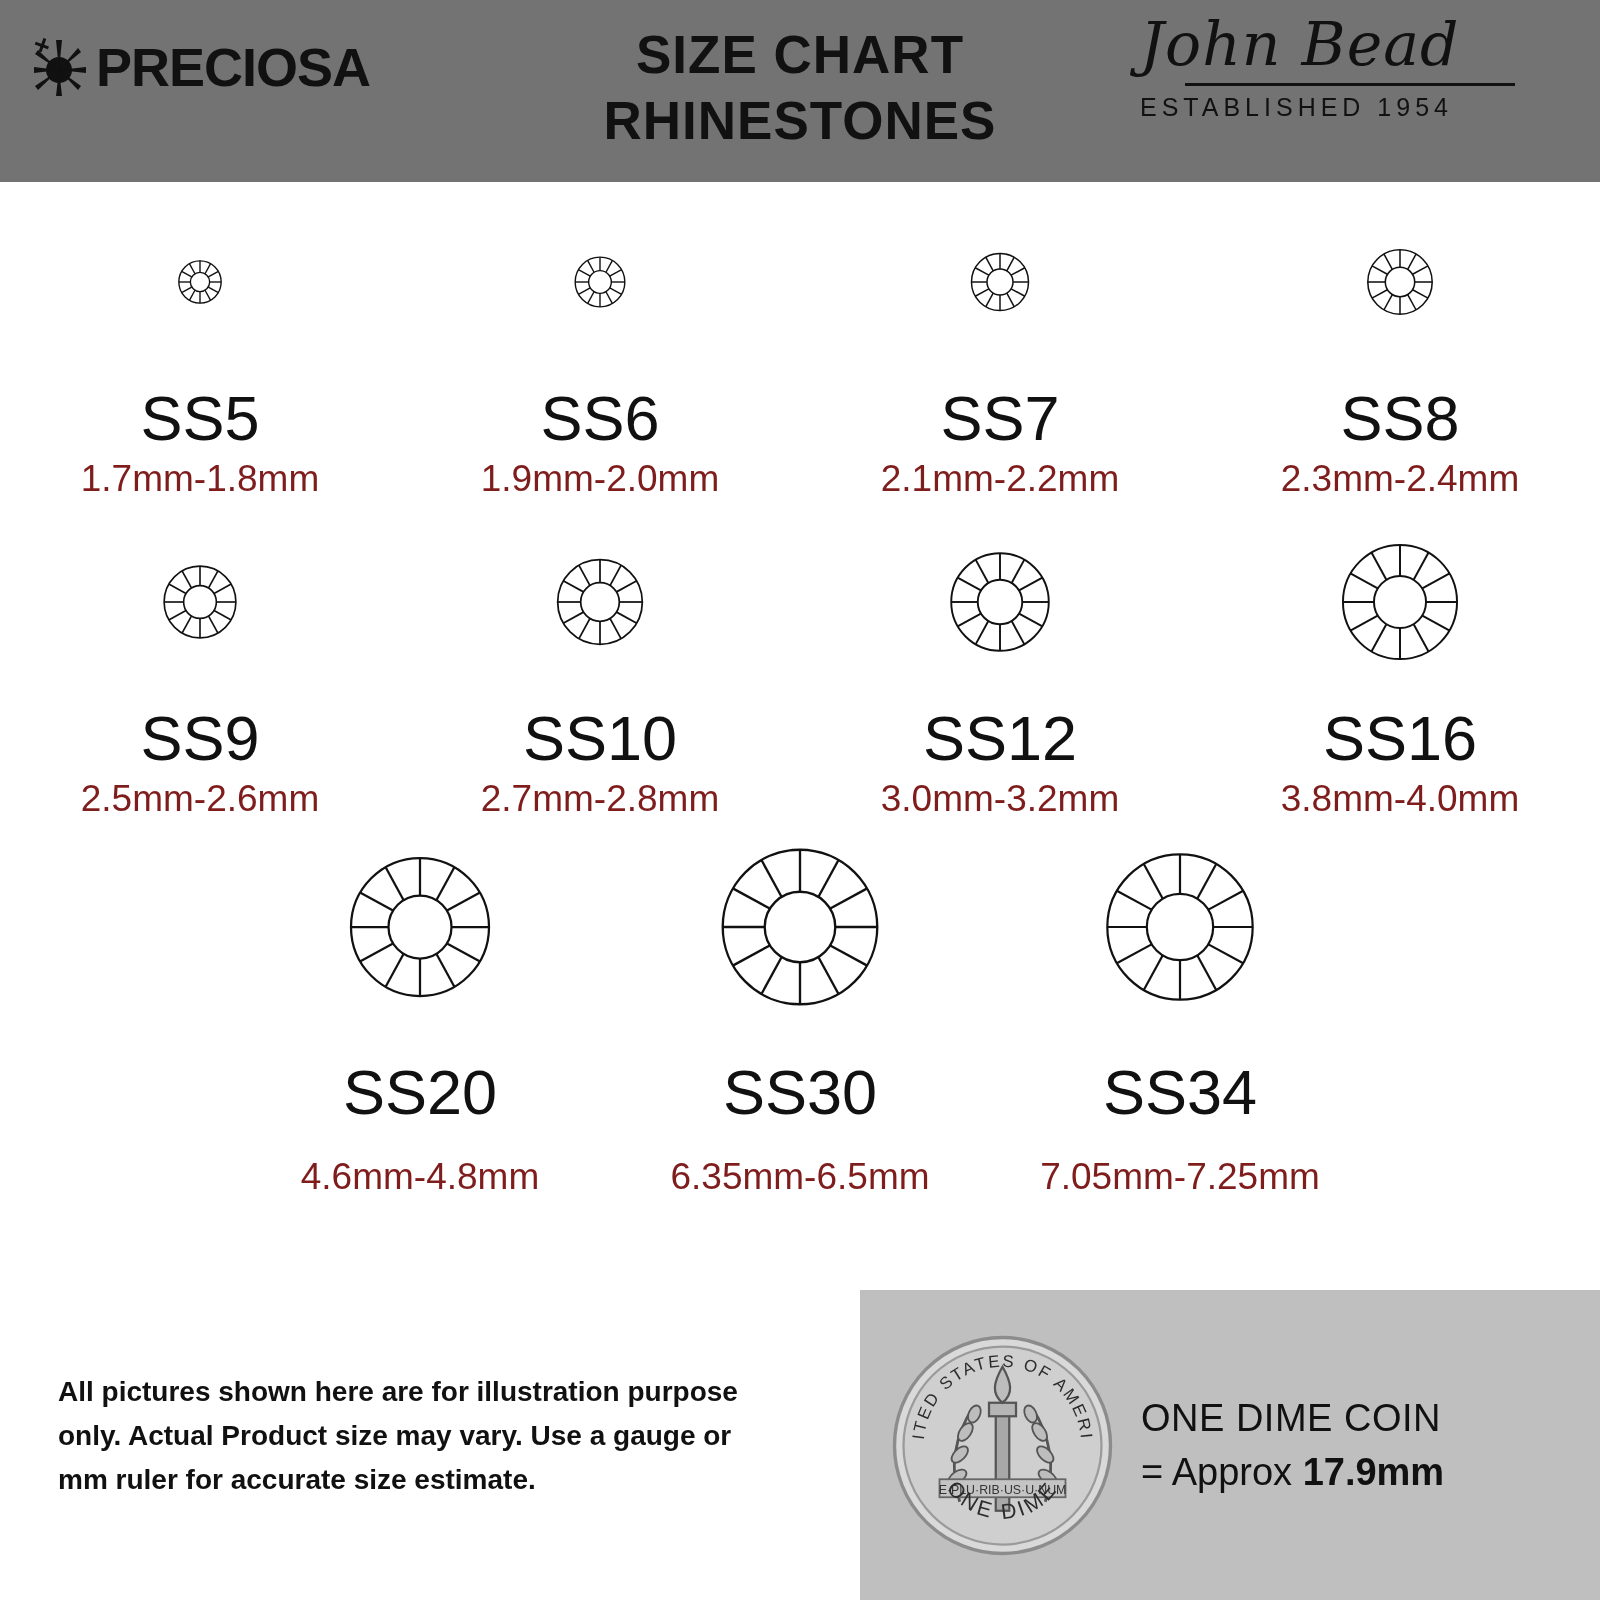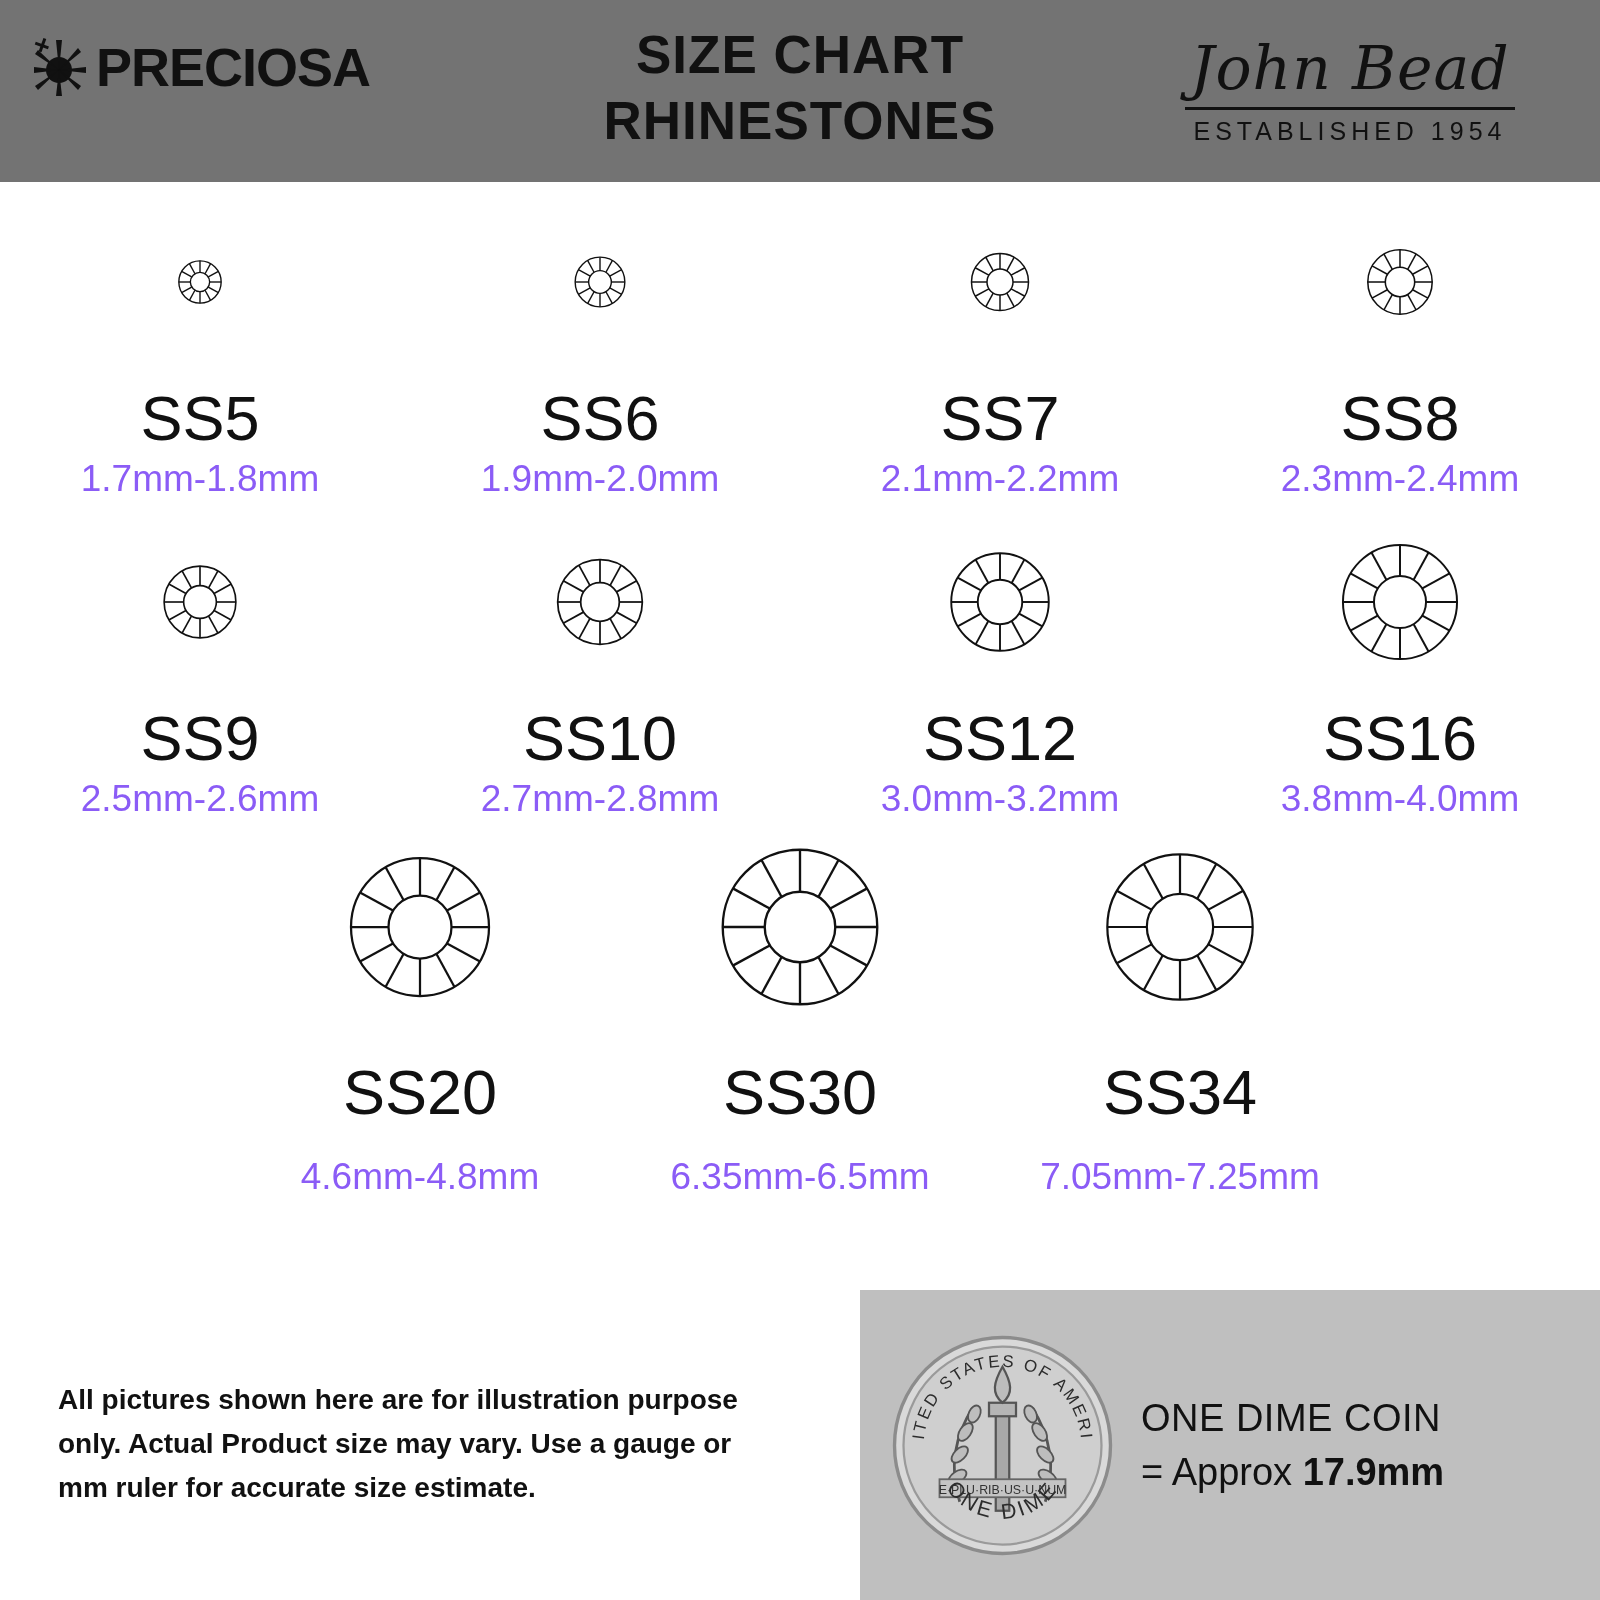--- a/index.html
+++ b/index.html
@@ -55,23 +55,22 @@
     font-family: "Liberation Sans", sans-serif;
     font-weight: bold;
     font-size: 53px;
     line-height: 66px;
     letter-spacing: 1px;
     color: #111111;
   }
   .brand-right {
     position: absolute;
     right: 40px;
-    top: 31px;
+    top: 7px;
     width: 420px;
-    text-align: center;
   }
   .brand-right .script {
     font-family: "DejaVu Serif", serif;
     font-style: italic;
     font-size: 60px;
     line-height: 74px;
     color: #111111;
     letter-spacing: 1px;
   }
   .brand-right .est {
@@ -118,39 +117,38 @@
   .size-code {
     font-family: "Liberation Sans", sans-serif;
     font-size: 63px;
     font-weight: normal;
     color: #111111;
     line-height: 72px;
   }
   .size-mm {
     font-family: "Liberation Sans", sans-serif;
     font-size: 37px;
-    color: #8b5cf6;
+    color: #7f1d1d;
     line-height: 46px;
     margin-top: 2px;
     white-space: nowrap;
     text-align: right;
   }
 
   
   .disclaimer {
     position: absolute;
     left: 58px;
     top: 1370px;
     width: 700px;
     font-family: "Liberation Sans", sans-serif;
     font-weight: bold;
     font-size: 28px;
     line-height: 44px;
     color: #111111;
-    margin-top: 8px;
   }
   .dime-panel {
     position: absolute;
     left: 860px;
     top: 1290px;
     width: 740px;
     height: 310px;
     background: #bfbfbf;
     display: flex;
     align-items: center;

